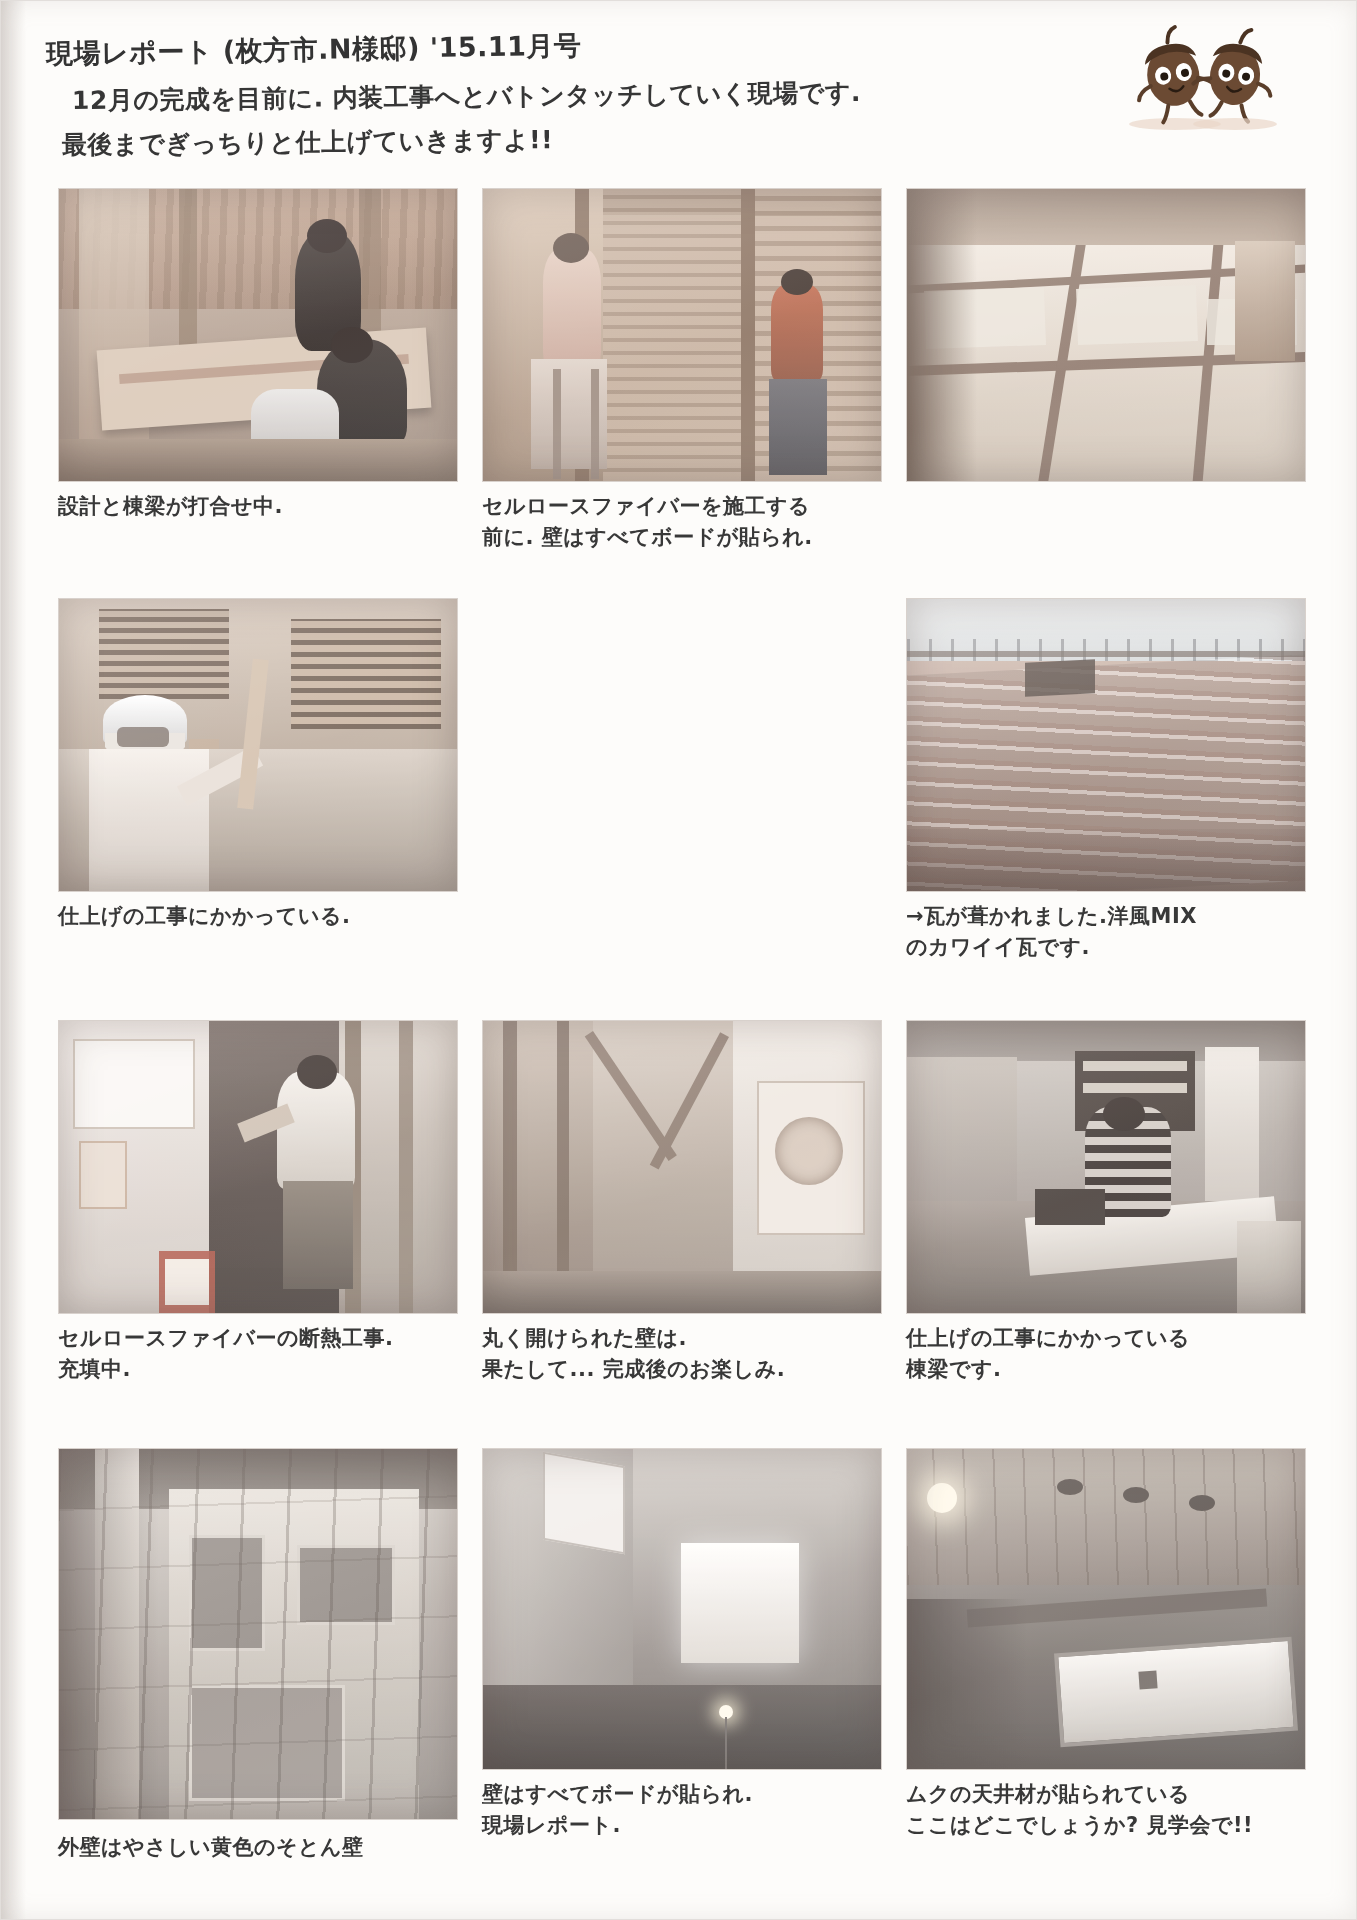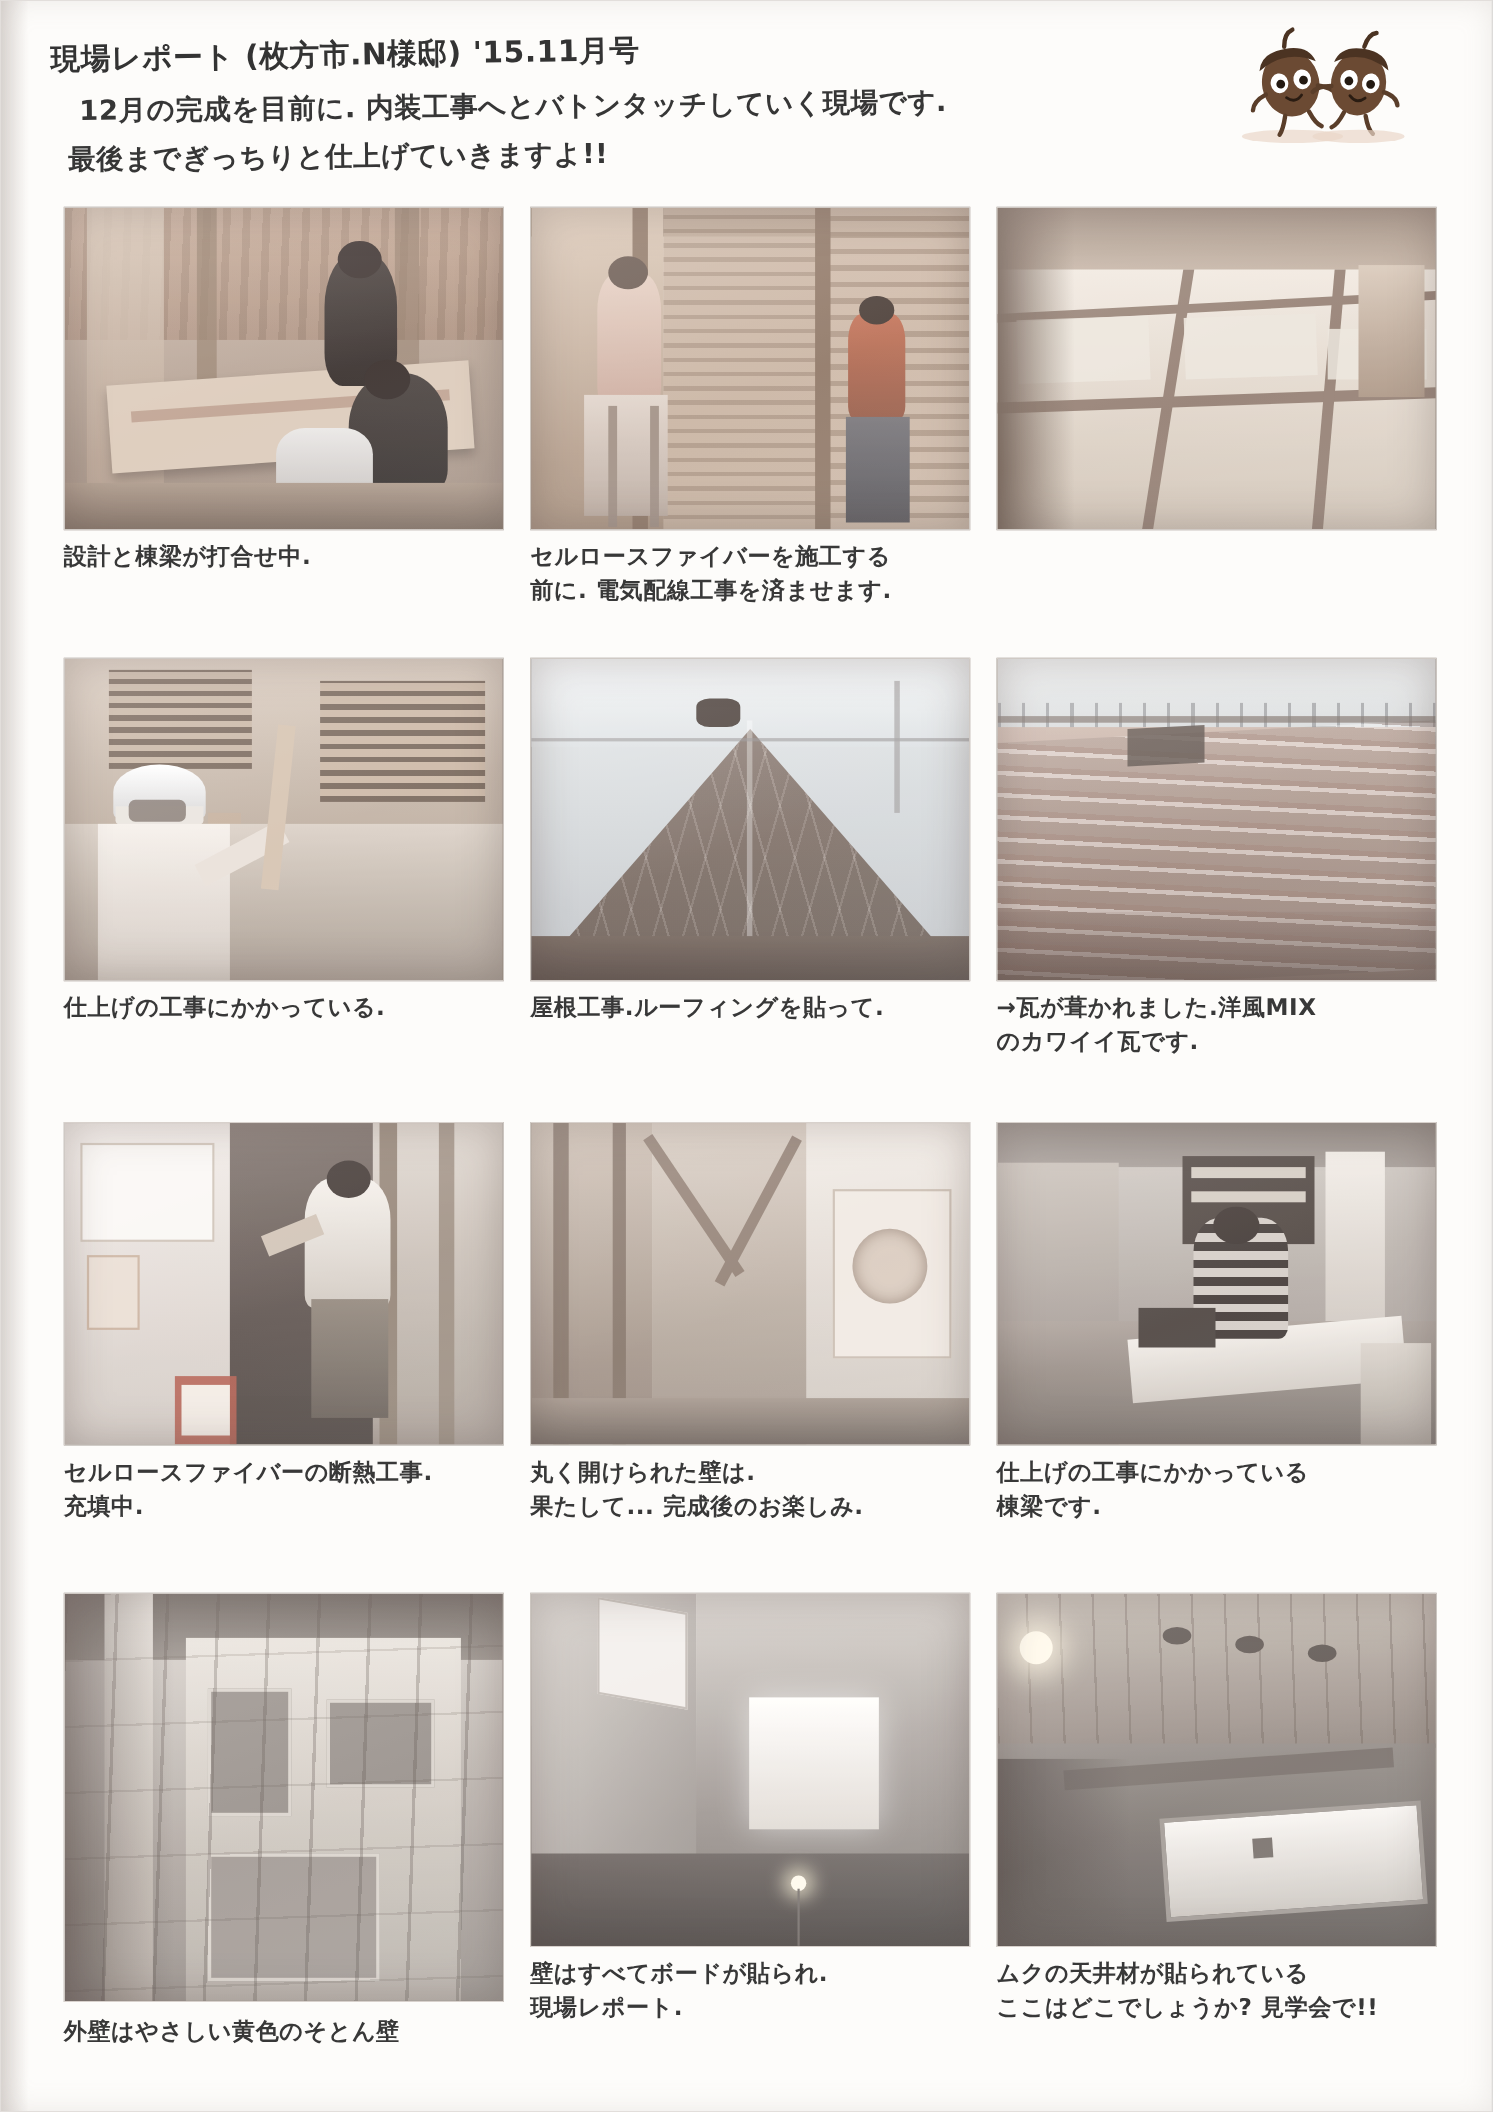--- a/index.html
+++ b/index.html
@@ -213,21 +213,21 @@
         <div class="sc" style="left:70px;top:44px;width:36px;height:30px;background:#5d4a3e;border-radius:50%;"></div>
         <div class="sc" style="left:48px;top:170px;width:76px;height:110px;background:linear-gradient(180deg,#e0cfc0,#b8a394);"></div>
         <div class="sc" style="left:70px;top:180px;width:8px;height:110px;background:#9b8676;"></div>
         <div class="sc" style="left:108px;top:180px;width:8px;height:110px;background:#9b8676;"></div>
         <div class="sc" style="left:288px;top:96px;width:52px;height:96px;background:linear-gradient(180deg,#d8633c,#9e4a2d);border-radius:26% 26% 12% 12%;"></div>
         <div class="sc" style="left:298px;top:80px;width:32px;height:26px;background:#3a2d25;border-radius:50%;"></div>
         <div class="sc" style="left:286px;top:190px;width:58px;height:96px;background:linear-gradient(180deg,#6a6a70,#43434a);"></div>
         <div class="vig"></div>
       </div>
       <div class="cap caption hw">セルロースファイバーを施工する
-前に. 電気配線工事を済ませます.</div>
+前に. 壁はすべてボードが貼られ.</div>
     </div>
 
     <div class="cell" style="left:906px;width:400px;">
       <div class="photo" style="width:398px;height:292px;">
         <div class="sc" style="inset:0;background:linear-gradient(180deg,#cbb49f,#9e8672);"></div>
         <div class="sc" style="left:0;top:0;width:398px;height:60px;background:linear-gradient(180deg,#9c8470,#c3ab95);"></div>
         <div class="sc" style="left:0;top:56px;width:398px;height:236px;background:linear-gradient(180deg,#efe4d6,#cfbda9);"></div>
         <div class="sc" style="left:-10px;top:86px;width:420px;height:8px;background:#8d7260;transform:rotate(-3deg);"></div>
         <div class="sc" style="left:-10px;top:170px;width:420px;height:10px;background:#8d7260;transform:rotate(-2deg);"></div>
         <div class="sc" style="left:150px;top:56px;width:10px;height:236px;background:#8d7260;transform:skewX(-9deg);"></div>
@@ -257,36 +257,20 @@
         <div class="sc" style="left:46px;top:134px;width:80px;height:22px;background:#e6e0d7;border-radius:0 0 40% 40%;"></div>
         <div class="sc" style="left:58px;top:128px;width:52px;height:20px;background:#6f6258;border-radius:6px;opacity:.8;"></div>
         <div class="sc" style="left:30px;top:150px;width:120px;height:142px;background:linear-gradient(180deg,#f3ece4,#cfc2b6);"></div>
         <div class="sc" style="left:118px;top:166px;width:86px;height:22px;background:#e8dcd0;transform:rotate(-28deg);"></div>
         <div class="sc" style="left:186px;top:60px;width:16px;height:150px;background:#d6bca0;transform:rotate(6deg);"></div>
         <div class="vig"></div>
       </div>
       <div class="cap caption hw">仕上げの工事にかかっている.</div>
     </div>
 
-    <div class="cell" style="left:482px;width:400px;">
-      <div class="photo" style="width:398px;height:292px;">
-        <div class="sc" style="inset:0;background:linear-gradient(180deg,#dfe5e8,#b9c1c6);"></div>
-        <div class="sc" style="left:0;top:0;width:398px;height:80px;background:linear-gradient(180deg,#eef2f4,#d6dde1);"></div>
-        <div class="sc" style="left:0;top:44px;width:398px;height:248px;background:linear-gradient(180deg,#9a8678,#6d5b4f);clip-path:polygon(0 100%,50% 8%,100% 100%);"></div>
-        <div class="sc" style="left:0;top:44px;width:398px;height:248px;clip-path:polygon(0 100%,50% 8%,100% 100%);background:repeating-linear-gradient(74deg,rgba(255,255,255,.12) 0 2px,rgba(0,0,0,.07) 2px 26px);"></div>
-        <div class="sc" style="left:0;top:44px;width:398px;height:248px;clip-path:polygon(0 100%,50% 8%,100% 100%);background:repeating-linear-gradient(-74deg,rgba(255,255,255,.10) 0 2px,rgba(0,0,0,.05) 2px 26px);"></div>
-        <div class="sc" style="left:196px;top:56px;width:5px;height:236px;background:rgba(255,255,255,.35);"></div>
-        <div class="sc" style="left:0;top:252px;width:398px;height:40px;background:linear-gradient(180deg,#6a584c,#4b3d34);"></div>
-        <div class="sc" style="left:150px;top:36px;width:40px;height:26px;background:#3b332c;border-radius:30%;"></div>
-        <div class="sc" style="left:0;top:72px;width:398px;height:3px;background:#8b8b8b;opacity:.6;"></div>
-        <div class="sc" style="left:330px;top:20px;width:5px;height:120px;background:#999;opacity:.7;"></div>
-        <div class="vig"></div>
-      </div>
-      <div class="cap caption hw">屋根工事.ルーフィングを貼って.</div>
-    </div>
 
     <div class="cell" style="left:906px;width:400px;">
       <div class="photo" style="width:398px;height:292px;">
         <div class="sc" style="inset:0;background:linear-gradient(180deg,#dfe3e6,#b9b2ab);"></div>
         <div class="sc" style="left:0;top:0;width:398px;height:70px;background:linear-gradient(180deg,#e8eced,#cfd3d4);"></div>
         <div class="sc" style="left:0;top:40px;width:398px;height:40px;background:repeating-linear-gradient(90deg,#8d9398 0 3px,rgba(0,0,0,0) 3px 22px);opacity:.8;"></div>
         <div class="sc" style="left:0;top:62px;width:398px;height:230px;background:linear-gradient(180deg,#cdb0a0,#9a7a6b);"></div>
         <div class="sc" style="left:-40px;top:66px;width:480px;height:226px;background:repeating-linear-gradient(6deg,rgba(255,255,255,.35) 0 4px,rgba(120,80,65,.35) 4px 9px,rgba(0,0,0,.10) 9px 20px);transform:skewY(-3deg);"></div>
         <div class="sc" style="left:0;top:230px;width:398px;height:62px;background:linear-gradient(180deg,rgba(110,80,70,.15),rgba(70,50,42,.55));"></div>
         <div class="sc" style="left:118px;top:62px;width:70px;height:34px;background:#4c4239;opacity:.85;transform:skewY(-3deg);"></div>

